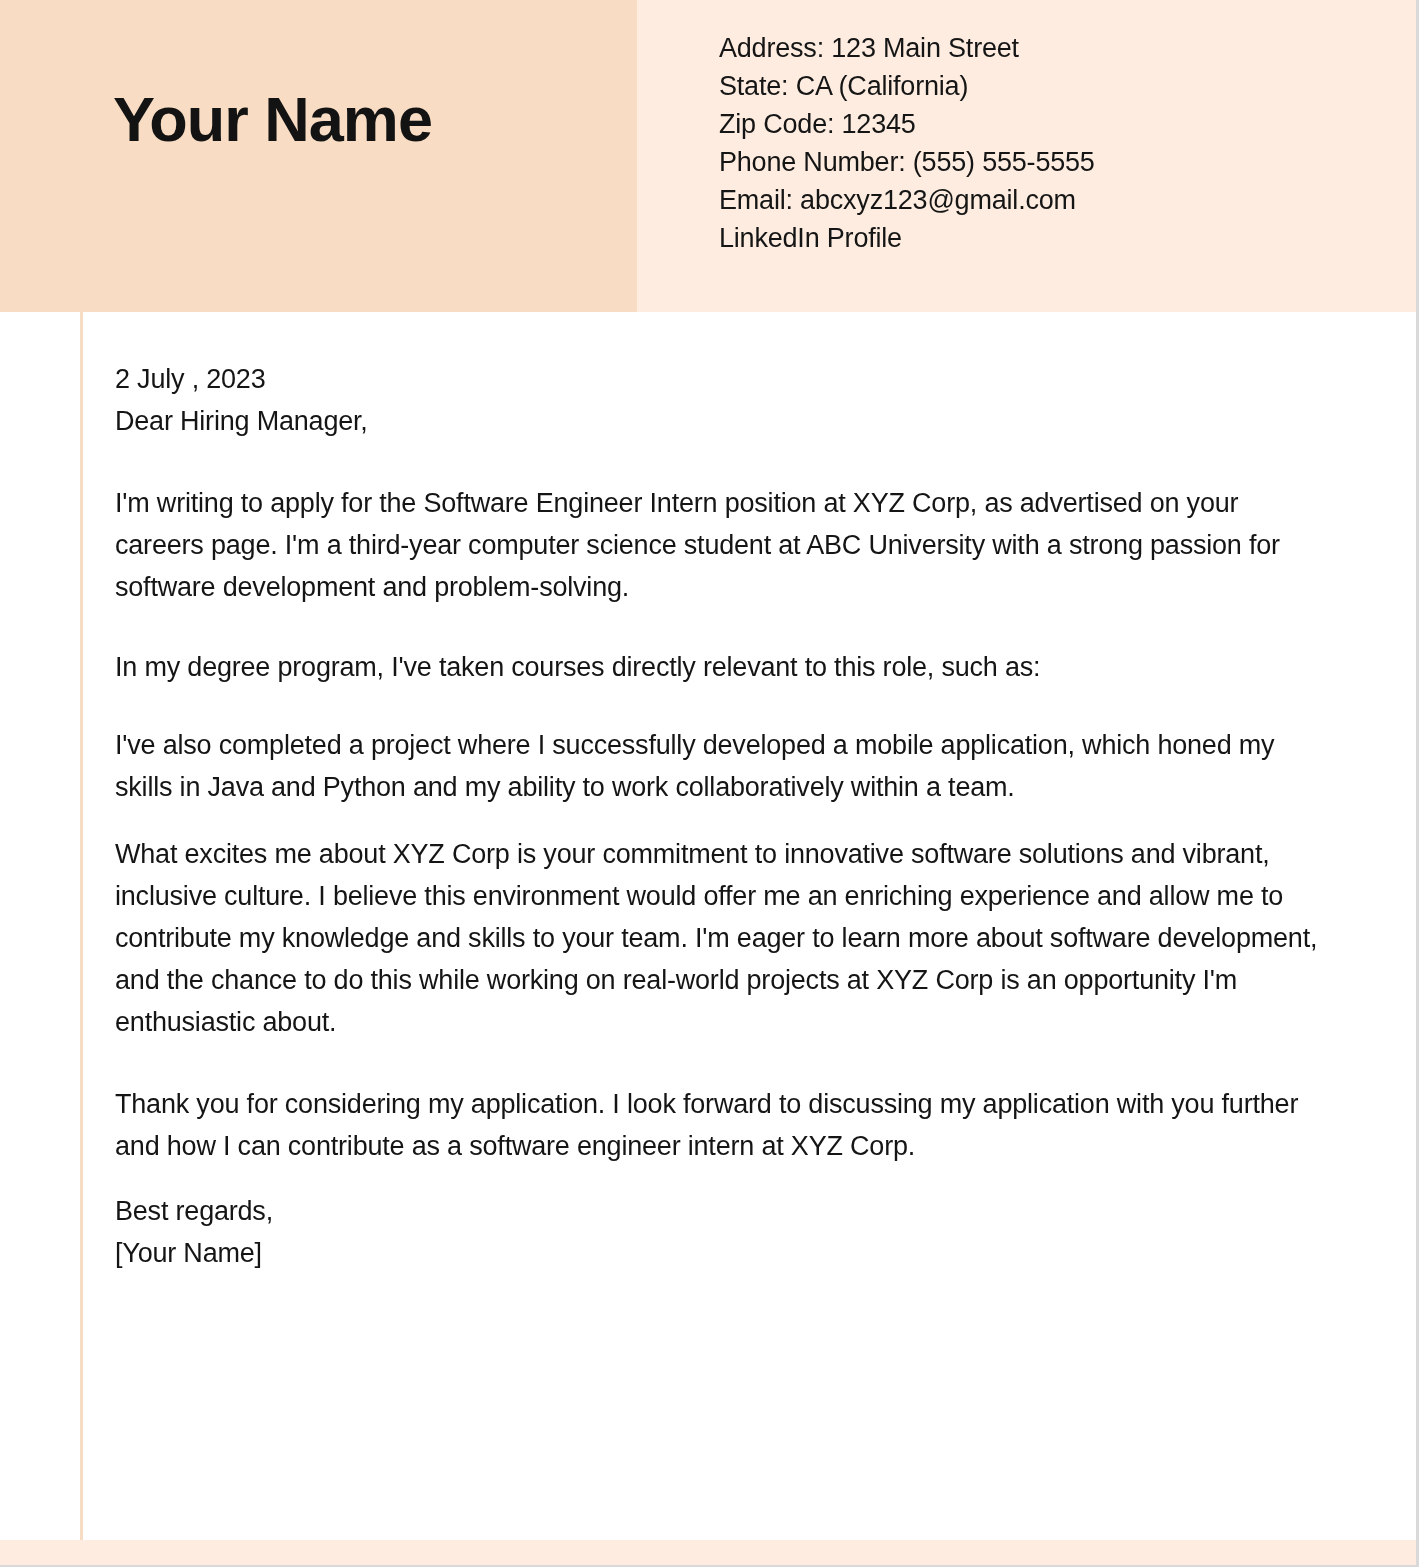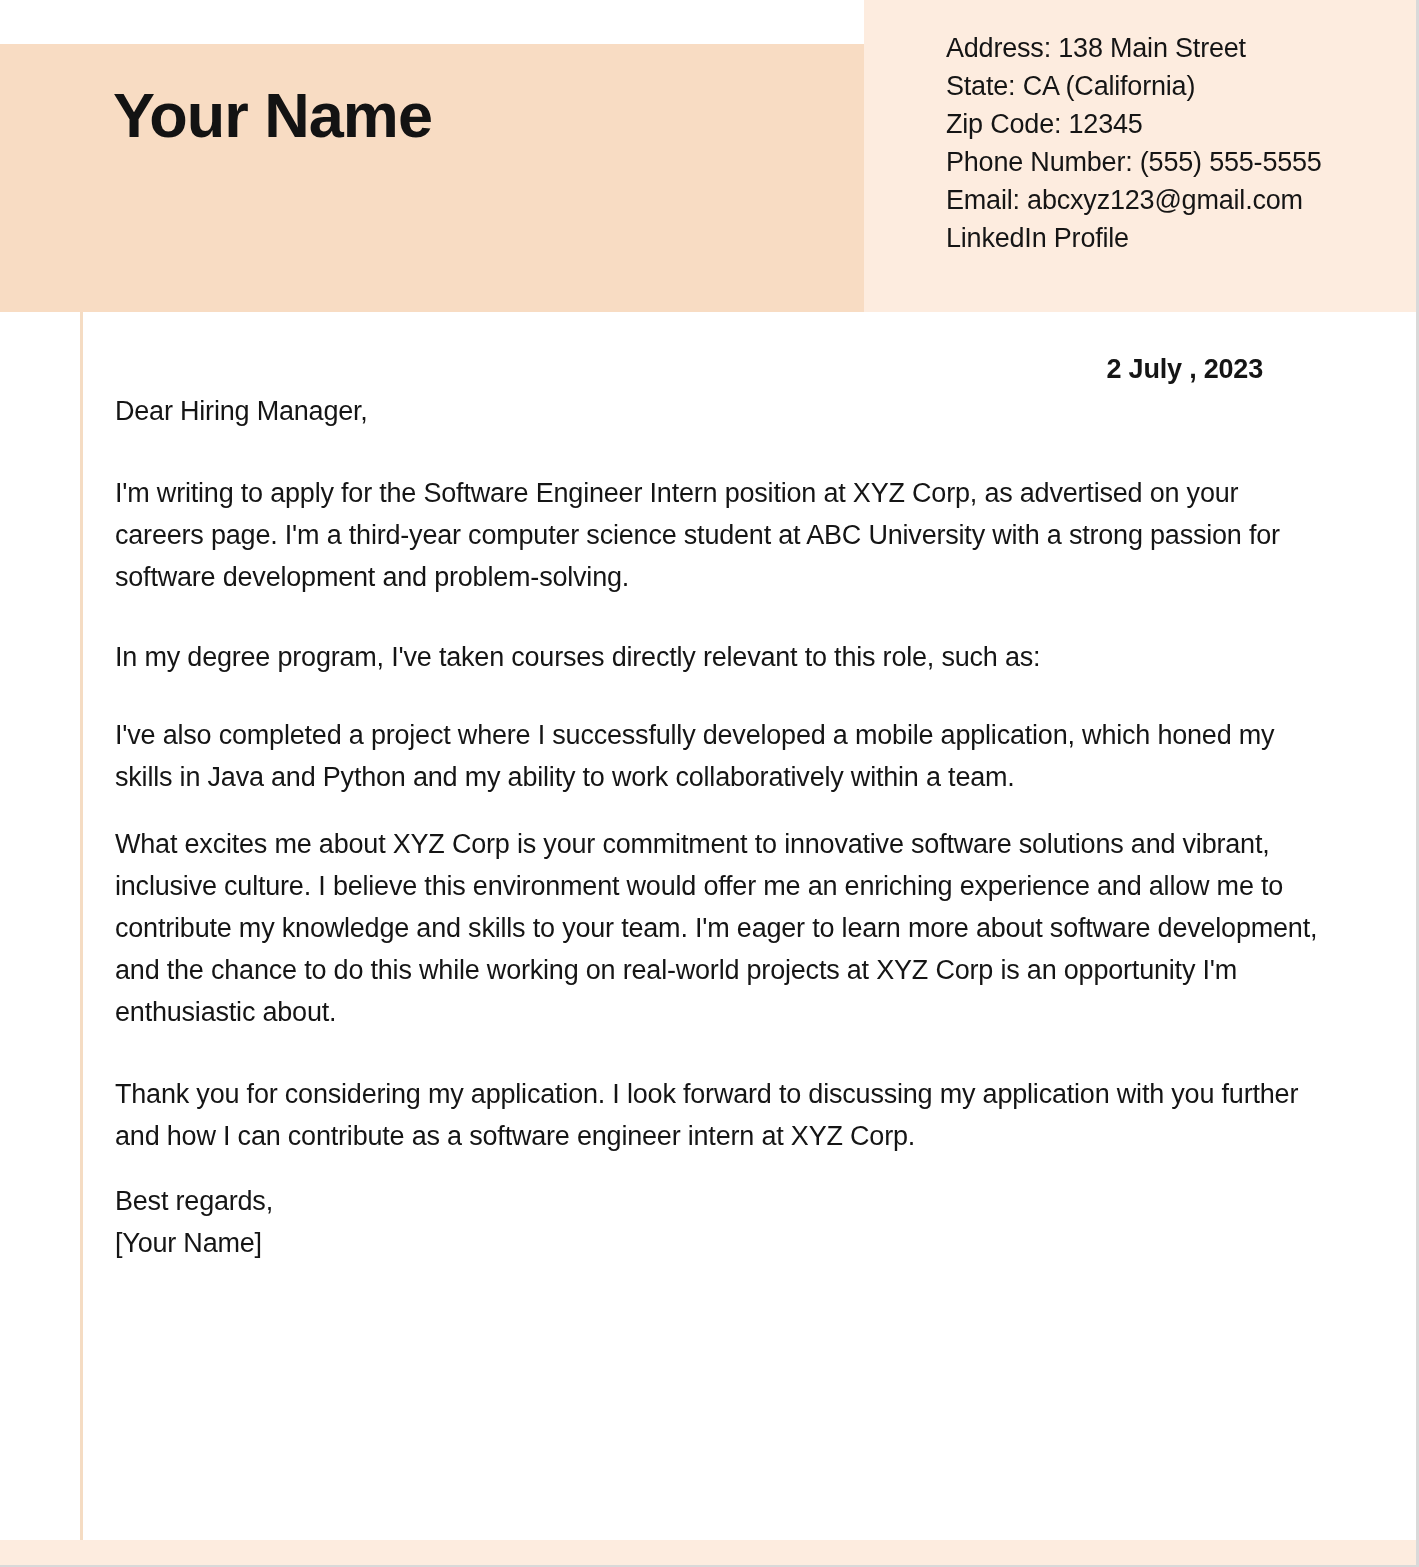--- a/index.html
+++ b/index.html
@@ -17,24 +17,23 @@
     overflow: hidden;
   }
 
   
   .header {
     display: flex;
     height: 312px;
     width: 100%;
   }
   .header-left {
-    width: 864px;
+    width: 637px;
     background: var(--header-left-bg, #f8dcc3);
-    padding: 40px 0 0 113px;
-    margin-top: 44px;
+    padding: 88px 0 0 113px;
   }
   .name-title {
     font-size: 63px;
     font-weight: 700;
     letter-spacing: -1px;
     line-height: 1.0;
     color: #131313;
   }
   .header-right {
     flex: 1;
@@ -62,24 +61,22 @@
     width: 3px;
     height: 100%;
     background: var(--divider-line, #f5dcc3);
   }
   .letter {
     font-size: 27px;
     letter-spacing: -0.2px;
     line-height: 42px;
   }
   .date-row {
-    margin-top: 36px;
-    text-align: right;
+    margin-top: 46px;
     padding-right: 66px;
-    font-weight: bold;
   }
   .greeting     { margin-top: 0; }
   .para-intro   { margin-top: 40px; }
   .para-courses { margin-top: 38px; }
   .course-list  {
     margin-top: 46px;
     list-style: none;
   }
   .course-list li {
     position: relative;
@@ -114,21 +111,21 @@
 </head>
 <body>
 
 <div class="page">
 
   <div class="header">
     <div class="header-left">
       <div class="name-title">Your Name</div>
     </div>
     <div class="header-right">
-      <div class="contact-line">Address: 138 Main Street</div>
+      <div class="contact-line">Address: 123 Main Street</div>
       <div class="contact-line">State: CA (California)</div>
       <div class="contact-line">Zip Code: 12345</div>
       <div class="contact-line">Phone Number: (555) 555-5555</div>
       <div class="contact-line">Email: abcxyz123@gmail.com</div>
       <div class="contact-line">LinkedIn Profile</div>
     </div>
   </div>
 
   <div class="main letter">
     <div class="v-divider"></div>

